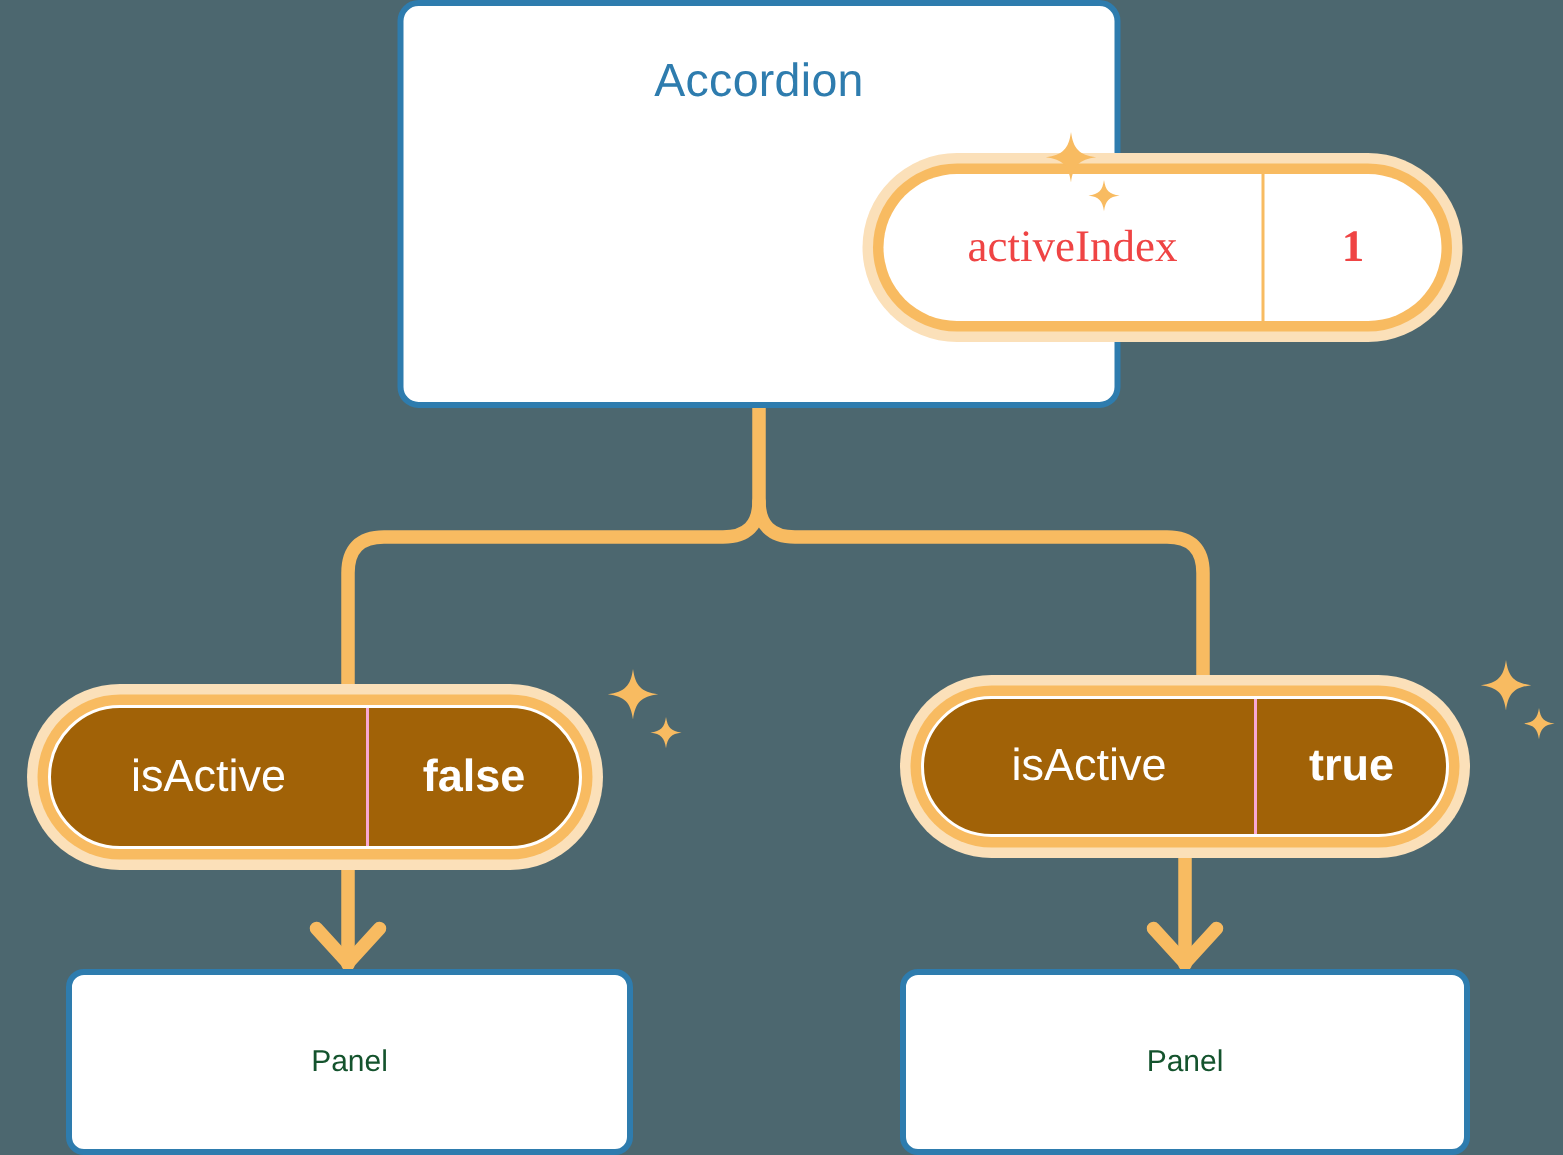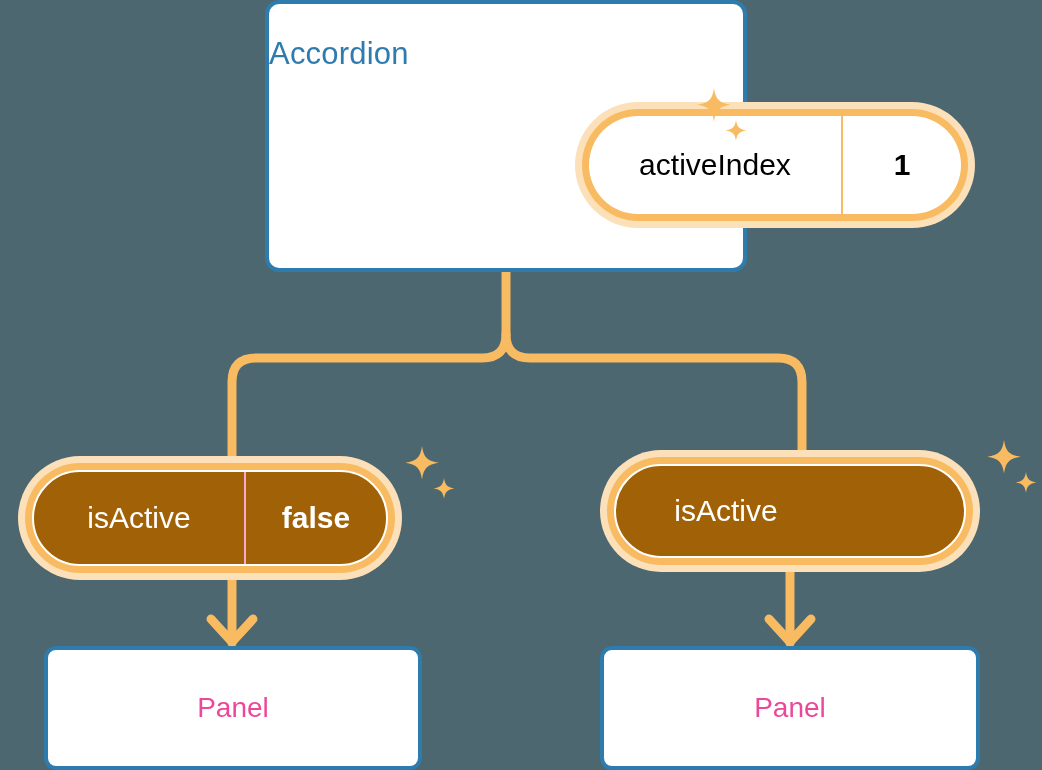--- a/index.html
+++ b/index.html
@@ -43,41 +43,41 @@
     left: 265px;
     top: 0px;
     width: 482px;
     height: 272px;
   }
   .card-title {
     position: absolute;
     left: 0;
     right: 0;
     top: 32px;
-    text-align: left;
+    text-align: center;
     font-size: 31px;
     color: #2e7cae;
     letter-spacing: .2px;
   }
 
   
   .panel-box {
     position: absolute;
     background: #ffffff;
     border: 4px solid #2e7cae;
     border-radius: 12px;
     box-sizing: border-box;
     display: flex;
     align-items: center;
     justify-content: center;
     z-index: 2;
   }
   .panel-label {
-    font-size: 28px;
-    color: #ec4899;
+    font-size: 20px;
+    color: #14532d;
   }
   #panel-left  { left: 44px;  top: 646px; width: 378px; height: 124px; }
   #panel-right { left: 600px; top: 646px; width: 380px; height: 124px; }
 
   
   .state-pill {
     position: absolute;
     border-radius: 999px;
     background: #fbe0b9;      
     padding: 7px;
@@ -105,21 +105,21 @@
     display: flex;
     align-items: center;
     justify-content: center;
     box-sizing: border-box;
   }
   .pill-val { font-weight: bold; }
 
   
   .pill-white .pill-inner { background: #ffffff; }
   .pill-white .pill-key,
-  .pill-white .pill-val { color: #000000; }
+  .pill-white .pill-val { color: #ef4444; font-family: Liberation Serif, serif; }
   .pill-white .pill-val { border-left: 2px solid #f8bb61; }
 
   
   .pill-purple .pill-inner {
     background: #a16207;
     border: 2px solid #ffffff;
   }
   .pill-purple .pill-key,
   .pill-purple .pill-val { color: #ffffff; }
   .pill-purple .pill-val { border-left: 2px solid #f9a8d4; }
@@ -216,20 +216,21 @@
   </div>
 
   <div class="panel-box" id="panel-left">
     <div class="panel-label">Panel</div>
   </div>
 
   <div class="state-pill pill-purple" id="pill-isactive-right">
     <div class="pill-ring">
       <div class="pill-inner">
         <div class="pill-key">isActive</div>
+        <div class="pill-val">true</div>
       </div>
     </div>
   </div>
 
   <div class="sparkle-group" id="sparkle-right">
     <svg viewBox="0 0 58 62" width="58" height="62">
       <path fill="#f8bb61" d="M22 2 C23.6 13.4 27.4 17.2 38.8 18.8 C27.4 20.4 23.6 24.2 22 35.6 C20.4 24.2 16.6 20.4 5.2 18.8 C16.6 17.2 20.4 13.4 22 2 Z"></path>
       <path fill="#f8bb61" d="M44 34 C45 41 47.4 43.4 54.4 44.4 C47.4 45.4 45 47.8 44 54.8 C43 47.8 40.6 45.4 33.6 44.4 C40.6 43.4 43 41 44 34 Z"></path>
     </svg>
   </div>

